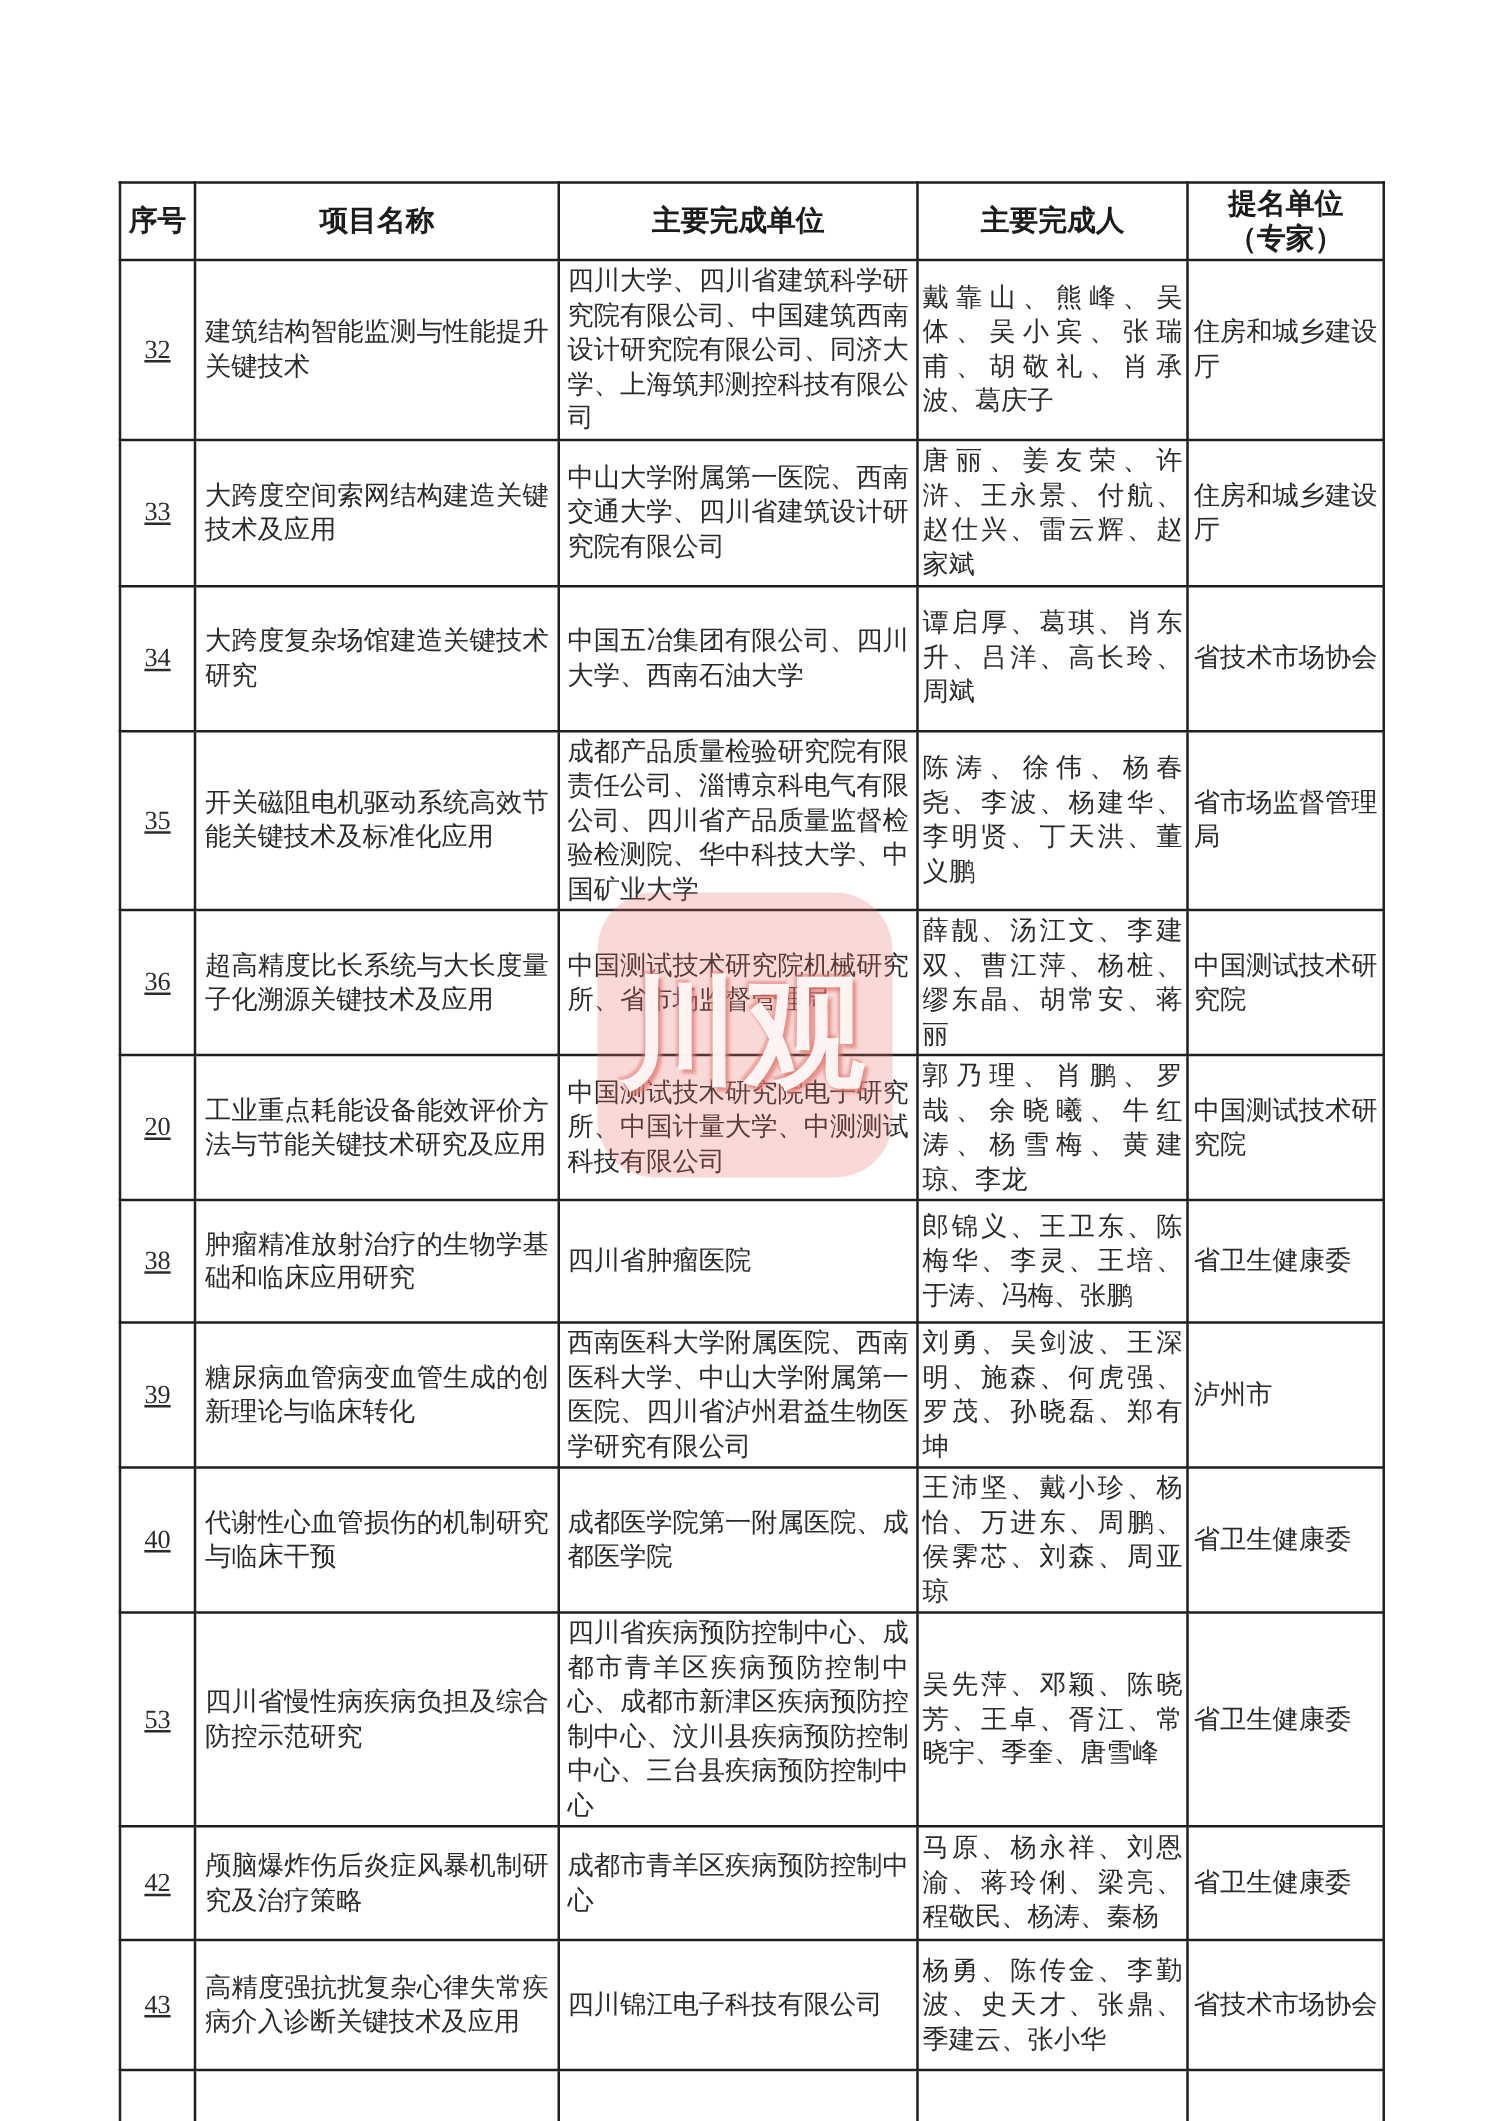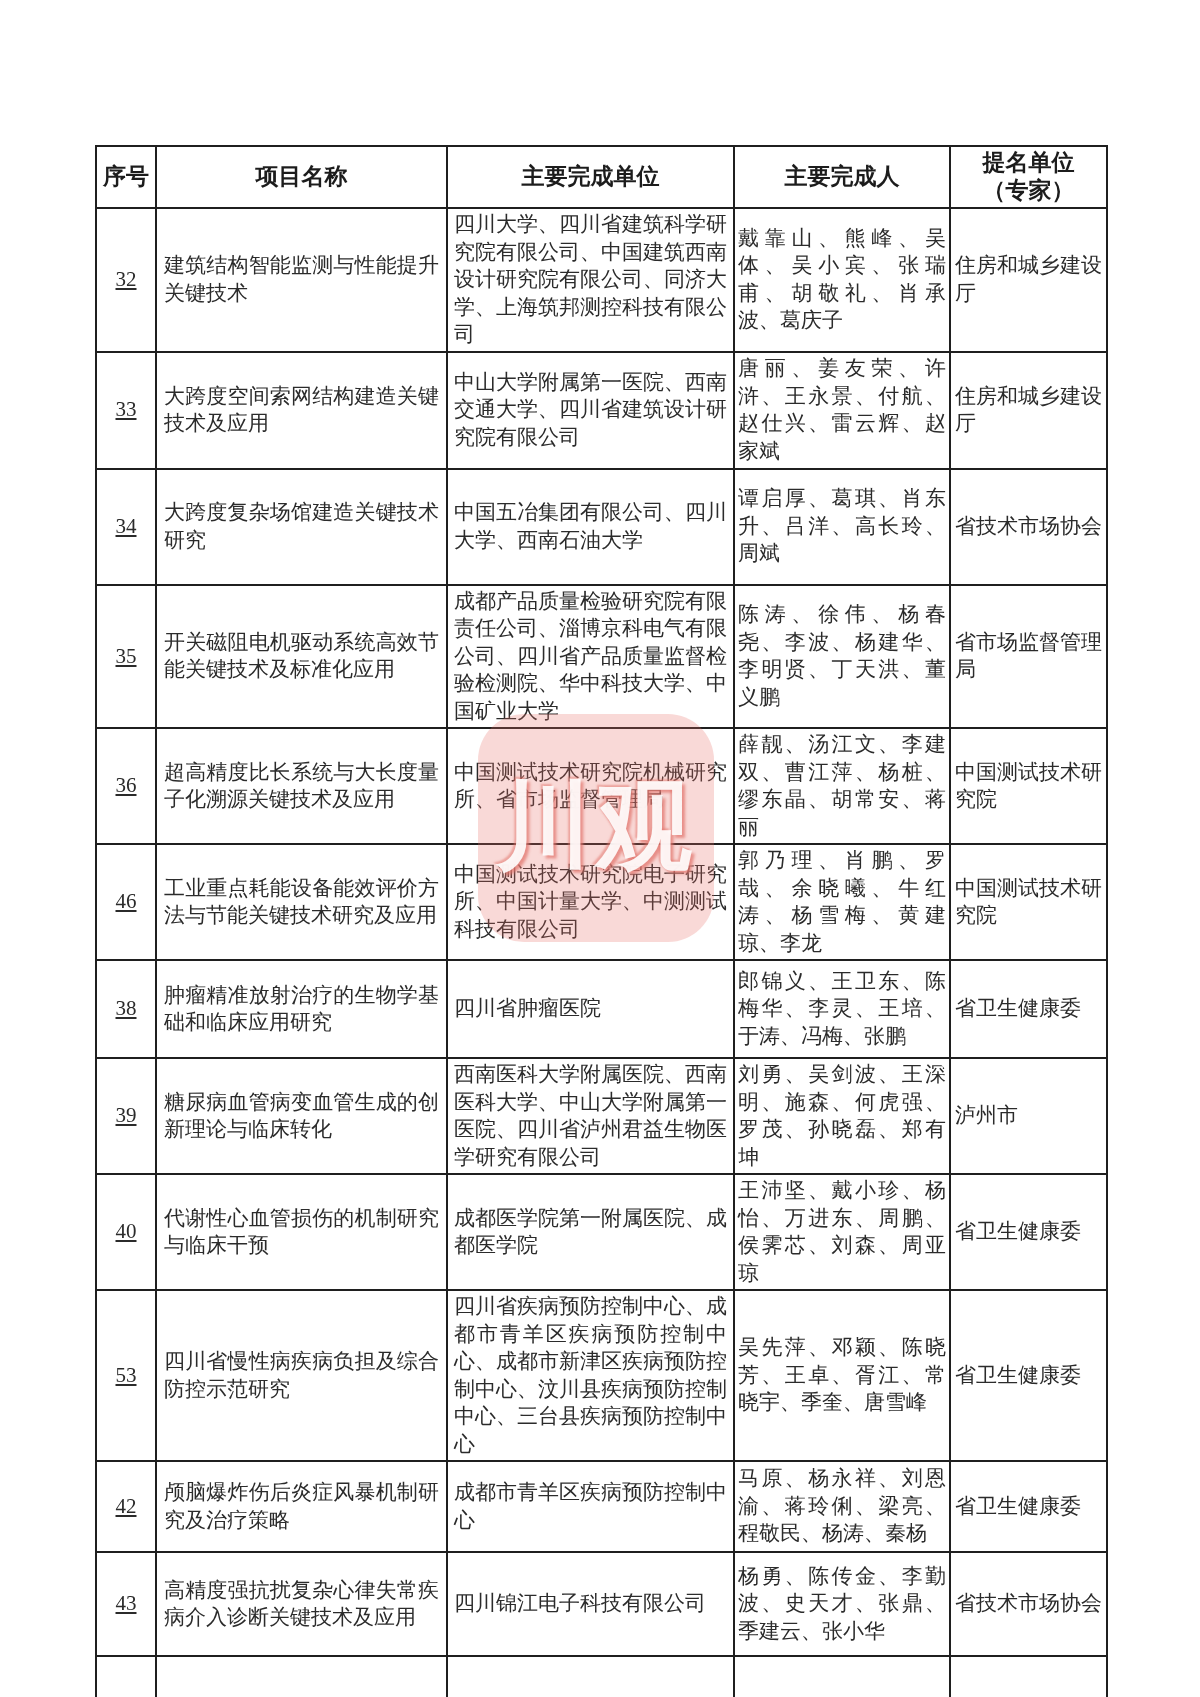--- a/index.html
+++ b/index.html
@@ -19,21 +19,21 @@
   .award th{
     font-size:23px;font-weight:bold;text-align:center;vertical-align:middle;
     line-height:28px;white-space:pre-line;padding:2px 2px;color:#1c1c1c;
   }
   .award td{
     font-size:21px;line-height:27.5px;vertical-align:middle;color:#2b2b2b;
   }
   td.c-num{text-align:center;padding:0;text-decoration:underline;}
   td.c-title{text-align:justify;padding:12px 7px;}
   td.c-units{text-align:justify;padding:2px 6px;}
-  td.c-people{text-align:justify;padding:2px 3px;border-radius:22px;}
+  td.c-people{text-align:justify;padding:2px 3px;}
   td.c-nominator{text-align:justify;padding:19px 4px;}
   .watermark{
     position:absolute;left:478px;top:714px;width:236px;height:228px;
     background:rgba(232,108,100,0.26);border-radius:46px;
     display:flex;align-items:center;justify-content:center;
     z-index:2;pointer-events:none;
   }
   .watermark span{
     font-family:"Liberation Sans","DejaVu Sans",sans-serif;
     font-size:96px;font-weight:bold;letter-spacing:4px;
@@ -96,21 +96,21 @@
       <td class="c-nominator">省市场监督管理局</td>
     </tr>
     <tr style="height:109px">
       <td class="c-num">36</td>
       <td class="c-title">超高精度比长系统与大长度量子化溯源关键技术及应用</td>
       <td class="c-units">中国测试技术研究院机械研究所、省市场监督管理局</td>
       <td class="c-people">薛靓、汤江文、李建双、曹江萍、杨桩、缪东晶、胡常安、蒋丽</td>
       <td class="c-nominator">中国测试技术研究院</td>
     </tr>
     <tr style="height:94px">
-      <td class="c-num">46</td>
+      <td class="c-num">20</td>
       <td class="c-title">工业重点耗能设备能效评价方法与节能关键技术研究及应用</td>
       <td class="c-units">中国测试技术研究院电子研究所、中国计量大学、中测测试科技有限公司</td>
       <td class="c-people">郭乃理、肖鹏、罗哉、余晓曦、牛红涛、杨雪梅、黄建琼、李龙</td>
       <td class="c-nominator">中国测试技术研究院</td>
     </tr>
     <tr style="height:98px">
       <td class="c-num">38</td>
       <td class="c-title">肿瘤精准放射治疗的生物学基础和临床应用研究</td>
       <td class="c-units">四川省肿瘤医院</td>
       <td class="c-people">郎锦义、王卫东、陈梅华、李灵、王培、于涛、冯梅、张鹏</td>

